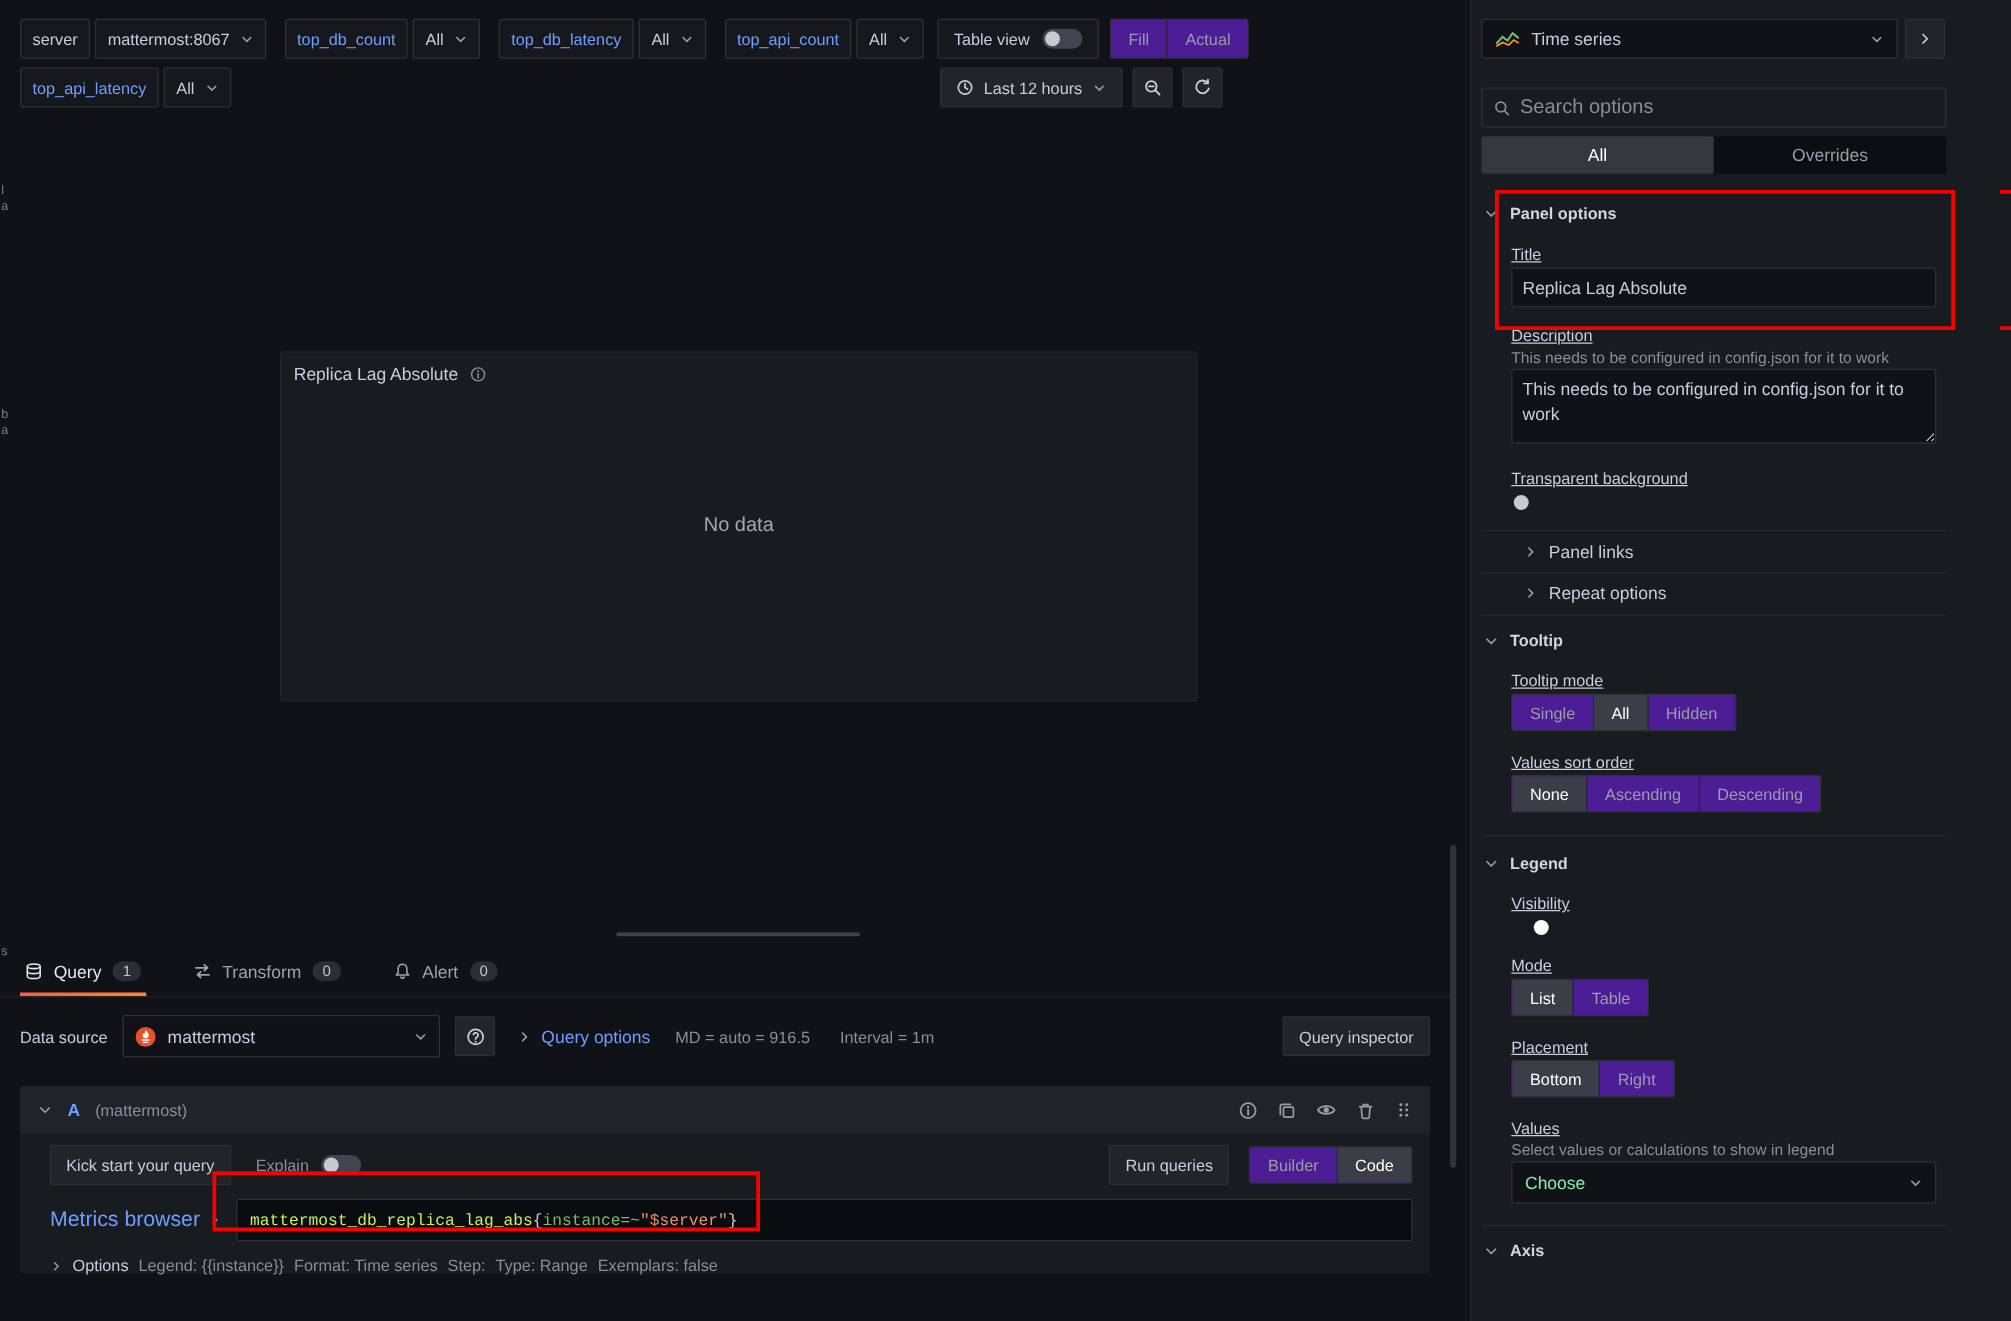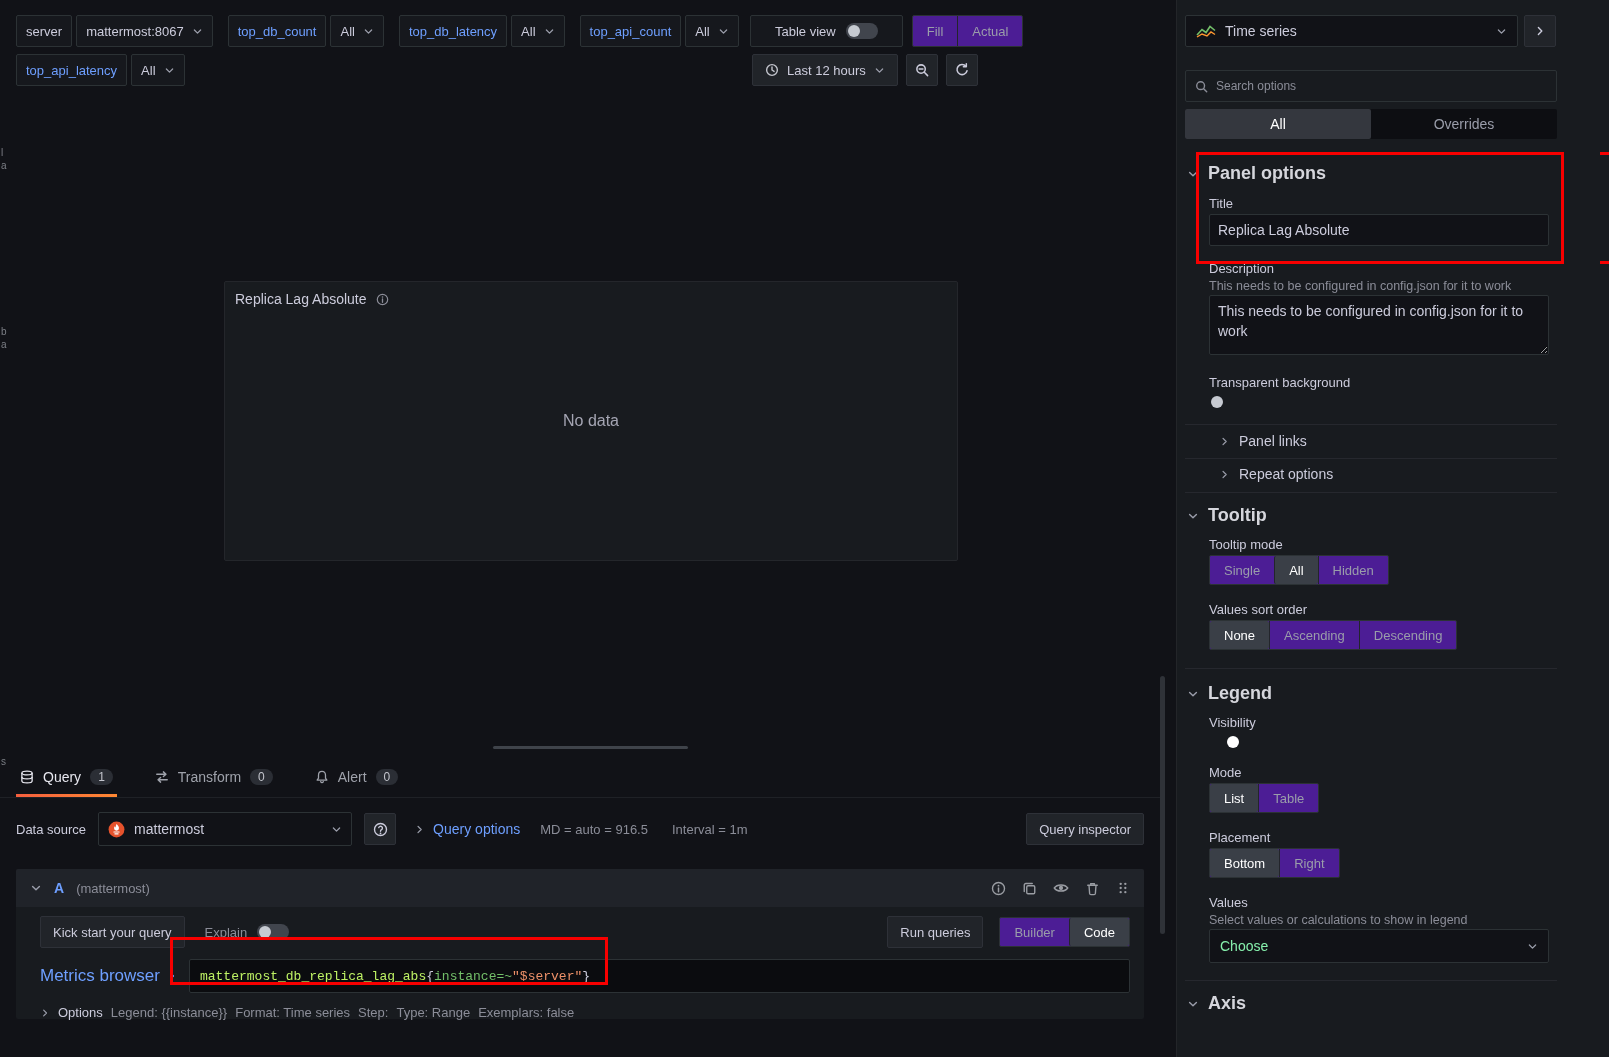--- a/index.html
+++ b/index.html
@@ -49,22 +49,22 @@
   
   .input-like{background:#111217;border:1px solid #2c3235;border-radius:2px;display:flex;align-items:center;}
   .qcard{background:#181b1f;border-radius:2px;}
   .qhead{height:38px;background:#202329;border-radius:2px 2px 0 0;display:flex;align-items:center;gap:12px;padding:0 14px;}
   .qicons{margin-left:auto;display:flex;align-items:center;gap:16px;color:#9a9da3;}
   .code{font-family:"Liberation Mono","DejaVu Sans Mono",monospace;font-size:13px;}
   .codebox{background:#0b0c0f;border:1px solid #2c3235;border-radius:2px;height:34px;display:flex;align-items:center;padding:0 10px;flex:1;}
 
   
   .sidebar{position:absolute;left:1176px;top:0;width:433px;height:1057px;background:#181b1f;border-left:1px solid #232529;}
-  .sec-h{position:absolute;display:flex;align-items:center;gap:9px;font-size:18px;font-weight:600;color:#d5d6dc;}
-  .flabel{position:absolute;font-size:13px;color:#ccccdc;}
+  .sec-h{position:absolute;display:flex;align-items:center;gap:9px;font-size:13px;font-weight:600;color:#d5d6dc;}
+  .flabel{position:absolute;font-size:13px;color:#ccccdc;text-decoration:underline;}
   .fhelp{position:absolute;font-size:12.5px;color:#8b8d98;line-height:1.3;}
   .tinput{position:absolute;background:#111217;border:1px solid #2c3235;border-radius:2px;color:#ccccdc;
           font-size:14px;padding:0 8px;font-family:inherit;outline:none;}
   textarea.tinput{padding:6px 8px;line-height:1.4;}
   .divider{position:absolute;left:8px;width:372px;height:1px;background:#26282e;}
   .collapse-row{position:absolute;display:flex;align-items:center;gap:9px;font-size:14px;color:#ccccdc;cursor:pointer;}
   .side-tabs{position:absolute;display:flex;background:#0d0e12;border-radius:2px;height:30px;}
   .side-tab{flex:1;display:flex;align-items:center;justify-content:center;font-size:14px;color:#9a9daa;cursor:pointer;}
   .side-tab.sel{background:#34373e;color:#fff;border-radius:2px;}
   .choose{position:absolute;display:flex;align-items:center;background:#111217;border:1px solid #2c3235;border-radius:2px;
@@ -200,21 +200,21 @@
       <div class="vbox">
         <span>All</span>
         <svg class="ic" width="11" height="11" style="color:#9a9daa">
             <use href="#i-chevdown"></use>
           </svg>
       </div>
     </div>
   </div>
 
   <div class="abs row" style="left:750px;top:15px;gap:9px;">
-    <div class="vbox" style="gap:10px;padding:0 24px;">
+    <div class="vbox" style="gap:10px;padding:0 12px;">
       <span>Table view</span>
       <span class="sw"></span>
     </div>
     <div class="seg-group">
       <div class="seg">
           <span>Fill</span>
         </div>
       <div class="seg">
           <span>Actual</span>
         </div>
@@ -419,21 +419,21 @@
     <div class="btn square abs" style="left:347px;top:15px;">
       <svg class="ic" width="12" height="12">
           <use href="#i-chevright"></use>
         </svg>
     </div>
 
     <div class="input-like abs" style="left:8px;top:70px;width:372px;height:32px;padding:0 9px;gap:8px;background:transparent;">
       <svg class="ic" width="13" height="13" style="color:#8b8d98">
           <use href="#i-search"></use>
         </svg>
-      <input style="background: transparent; border: none; outline: none; color: rgb(204, 204, 220); font-size: 12px; font-family: inherit; width: 100%;" placeholder="Search options">
+      <input style="background: transparent; border: none; outline: none; color: rgb(204, 204, 220); font-size: 16px; font-family: inherit; width: 100%;" placeholder="Search options">
     </div>
 
     <div class="side-tabs" style="left:8px;top:109px;width:372px;">
       <div class="side-tab sel">
           <span>All</span>
         </div>
       <div class="side-tab">
           <span>Overrides</span>
         </div>
     </div>

